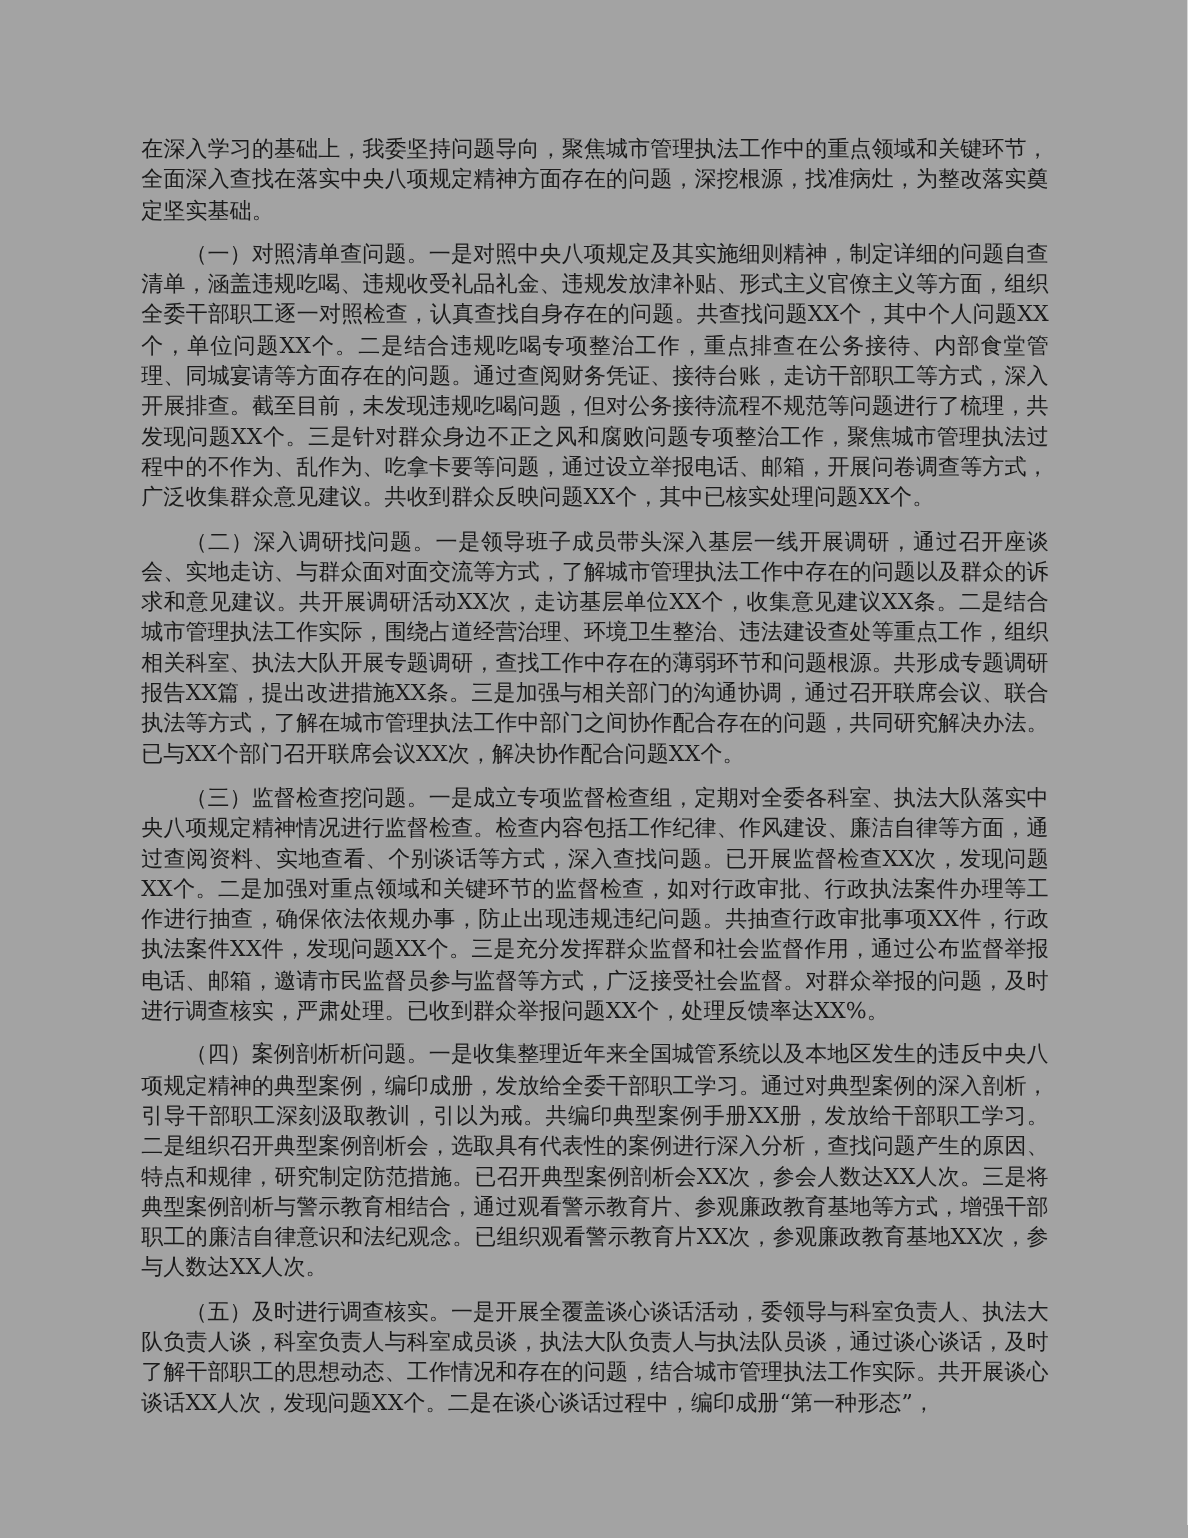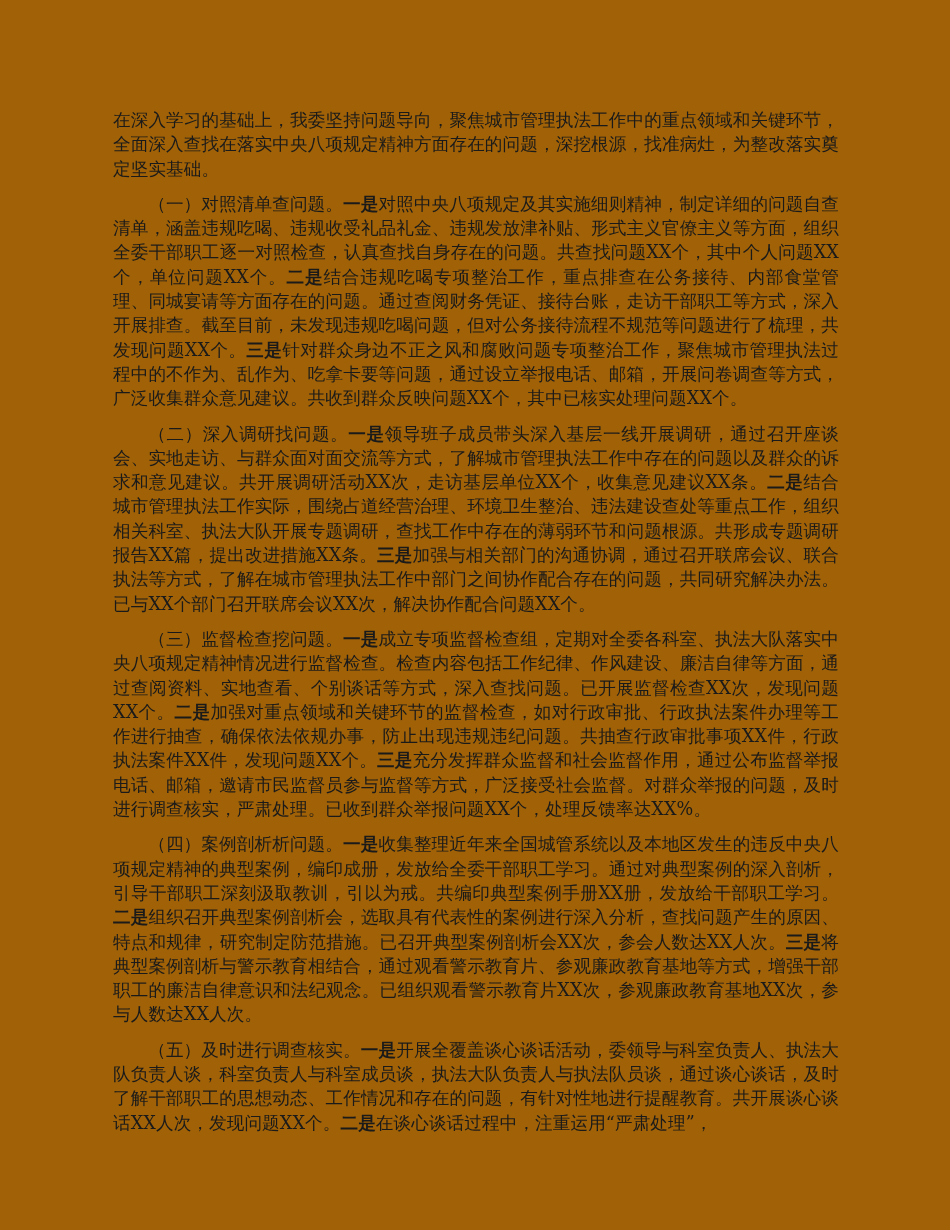--- a/index.html
+++ b/index.html
@@ -7,21 +7,21 @@
     padding: 0;
     background: #ffffff;
   }
   body {
     font-family: "DejaVu Serif", "Liberation Serif", serif;
   }
   .page {
     position: relative;
     width: 950px;
     height: 1230px;
-    background: #a16207;
+    background: #a3a3a3;
     overflow: hidden;
     box-sizing: border-box;
   }
   .content {
     position: absolute;
     left: 113px;
     top: 108px;
     width: 726px;
   }
   .para {
@@ -36,28 +36,28 @@
     letter-spacing: 0.1px;
     word-break: break-all;
   }
   .para:last-child {
     margin-bottom: 0;
   }
   .para.first {
     text-indent: 0;
   }
   .b {
-    font-weight: bold;
+    font-weight: normal;
   }
 </style>
 </head>
 <body>
 
 <div class="page">
   <div class="content" id="doc-body">
       <p class="para first"><span>在深入学习的基础上，我委坚持问题导向，聚焦城市管理执法工作中的重点领域和关键环节，全面深入查找在落实中央八项规定精神方面存在的问题，深挖根源，找准病灶，为整改落实奠定坚实基础。</span></p>
       <p class="para"><span>（一）对照清单查问题。</span><span class="b">一是</span><span>对照中央八项规定及其实施细则精神，制定详细的问题自查清单，涵盖违规吃喝、违规收受礼品礼金、违规发放津补贴、形式主义官僚主义等方面，组织全委干部职工逐一对照检查，认真查找自身存在的问题。共查找问题XX个，其中个人问题XX个，单位问题XX个。</span><span class="b">二是</span><span>结合违规吃喝专项整治工作，重点排查在公务接待、内部食堂管理、同城宴请等方面存在的问题。通过查阅财务凭证、接待台账，走访干部职工等方式，深入开展排查。截至目前，未发现违规吃喝问题，但对公务接待流程不规范等问题进行了梳理，共发现问题XX个。</span><span class="b">三是</span><span>针对群众身边不正之风和腐败问题专项整治工作，聚焦城市管理执法过程中的不作为、乱作为、吃拿卡要等问题，通过设立举报电话、邮箱，开展问卷调查等方式，广泛收集群众意见建议。共收到群众反映问题XX个，其中已核实处理问题XX个。</span></p>
       <p class="para"><span>（二）深入调研找问题。</span><span class="b">一是</span><span>领导班子成员带头深入基层一线开展调研，通过召开座谈会、实地走访、与群众面对面交流等方式，了解城市管理执法工作中存在的问题以及群众的诉求和意见建议。共开展调研活动XX次，走访基层单位XX个，收集意见建议XX条。</span><span class="b">二是</span><span>结合城市管理执法工作实际，围绕占道经营治理、环境卫生整治、违法建设查处等重点工作，组织相关科室、执法大队开展专题调研，查找工作中存在的薄弱环节和问题根源。共形成专题调研报告XX篇，提出改进措施XX条。</span><span class="b">三是</span><span>加强与相关部门的沟通协调，通过召开联席会议、联合执法等方式，了解在城市管理执法工作中部门之间协作配合存在的问题，共同研究解决办法。已与XX个部门召开联席会议XX次，解决协作配合问题XX个。</span></p>
       <p class="para"><span>（三）监督检查挖问题。</span><span class="b">一是</span><span>成立专项监督检查组，定期对全委各科室、执法大队落实中央八项规定精神情况进行监督检查。检查内容包括工作纪律、作风建设、廉洁自律等方面，通过查阅资料、实地查看、个别谈话等方式，深入查找问题。已开展监督检查XX次，发现问题XX个。</span><span class="b">二是</span><span>加强对重点领域和关键环节的监督检查，如对行政审批、行政执法案件办理等工作进行抽查，确保依法依规办事，防止出现违规违纪问题。共抽查行政审批事项XX件，行政执法案件XX件，发现问题XX个。</span><span class="b">三是</span><span>充分发挥群众监督和社会监督作用，通过公布监督举报电话、邮箱，邀请市民监督员参与监督等方式，广泛接受社会监督。对群众举报的问题，及时进行调查核实，严肃处理。已收到群众举报问题XX个，处理反馈率达XX%。</span></p>
       <p class="para"><span>（四）案例剖析析问题。</span><span class="b">一是</span><span>收集整理近年来全国城管系统以及本地区发生的违反中央八项规定精神的典型案例，编印成册，发放给全委干部职工学习。通过对典型案例的深入剖析，引导干部职工深刻汲取教训，引以为戒。共编印典型案例手册XX册，发放给干部职工学习。</span><span class="b">二是</span><span>组织召开典型案例剖析会，选取具有代表性的案例进行深入分析，查找问题产生的原因、特点和规律，研究制定防范措施。已召开典型案例剖析会XX次，参会人数达XX人次。</span><span class="b">三是</span><span>将典型案例剖析与警示教育相结合，通过观看警示教育片、参观廉政教育基地等方式，增强干部职工的廉洁自律意识和法纪观念。已组织观看警示教育片XX次，参观廉政教育基地XX次，参与人数达XX人次。</span></p>
-      <p class="para"><span>（五）及时进行调查核实。</span><span class="b">一是</span><span>开展全覆盖谈心谈话活动，委领导与科室负责人、执法大队负责人谈，科室负责人与科室成员谈，执法大队负责人与执法队员谈，通过谈心谈话，及时了解干部职工的思想动态、工作情况和存在的问题，有针对性地进行提醒教育。共开展谈心谈话XX人次，发现问题XX个。</span><span class="b">二是</span><span>在谈心谈话过程中，注重运用“严肃处理”，</span></p>
+      <p class="para"><span>（五）及时进行调查核实。</span><span class="b">一是</span><span>开展全覆盖谈心谈话活动，委领导与科室负责人、执法大队负责人谈，科室负责人与科室成员谈，执法大队负责人与执法队员谈，通过谈心谈话，及时了解干部职工的思想动态、工作情况和存在的问题，结合城市管理执法工作实际。共开展谈心谈话XX人次，发现问题XX个。</span><span class="b">二是</span><span>在谈心谈话过程中，编印成册“第一种形态”，</span></p>
     </div>
 </div>
 
 </body></html>

